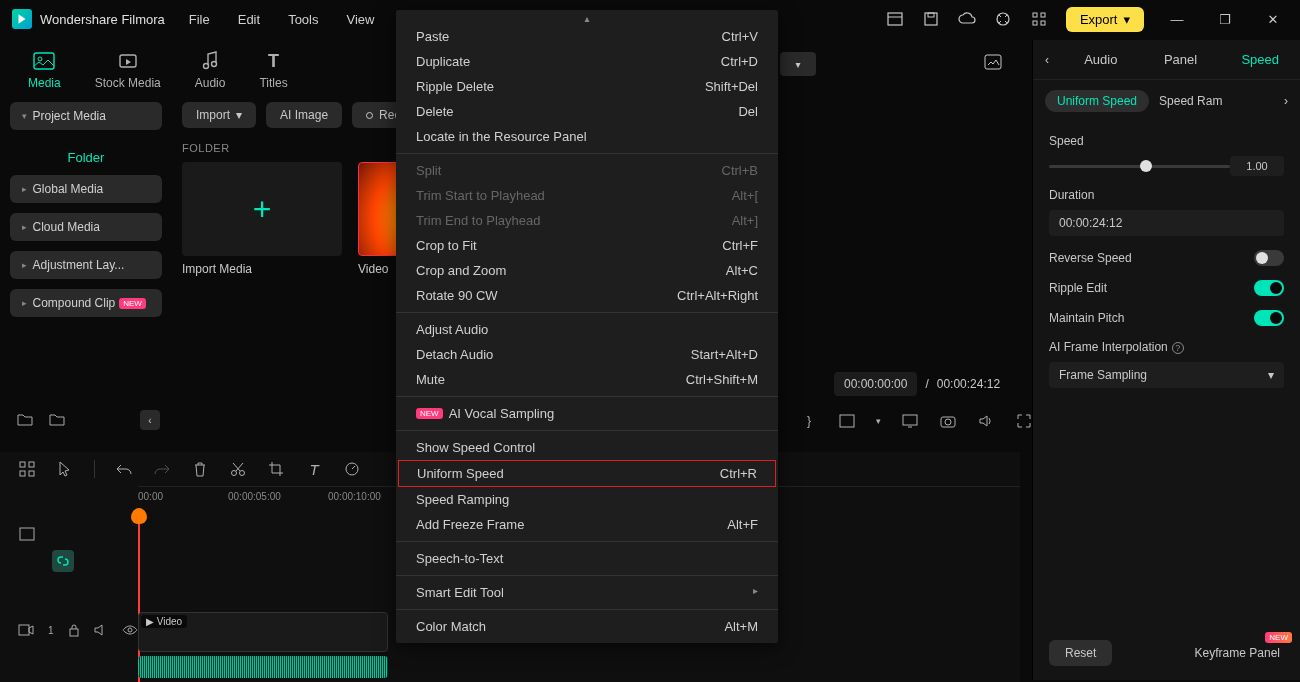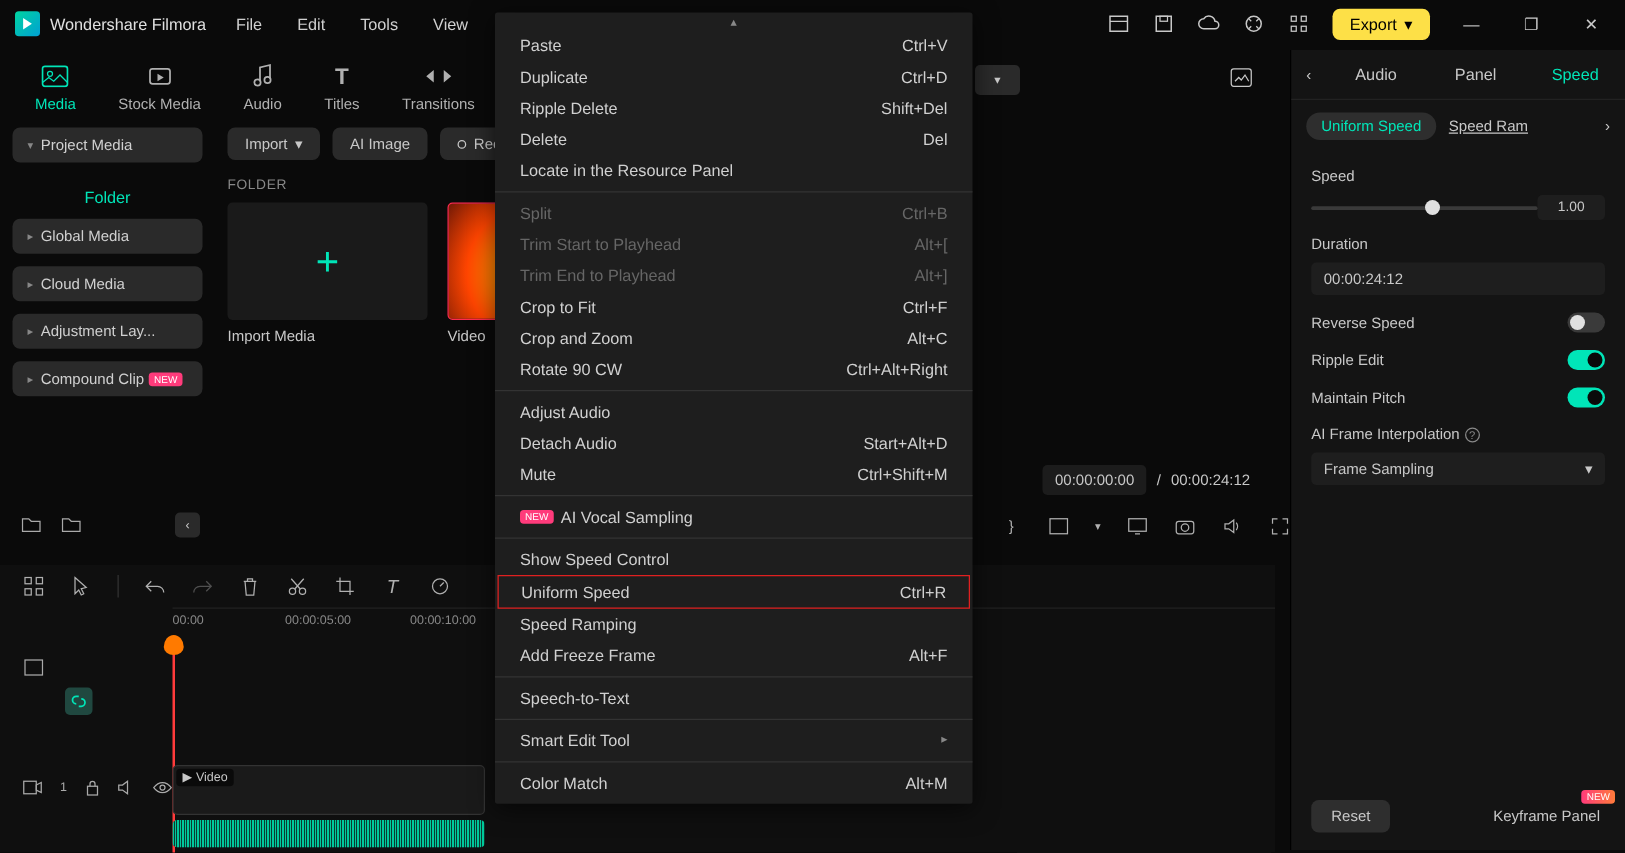--- a/index.html
+++ b/index.html
@@ -52,21 +52,21 @@
 .preview-img-icon { position:absolute; left:984px; top:54px; cursor:pointer; color:#c8c8c8;}
 
 
 .inspector { position: absolute; right: 0; top: 40px; width: 268px; height: 640px; background: #141414; border-left: 1px solid #000; padding: 0; }
 .insp-nav { display:flex; align-items:center; height:40px; border-bottom:1px solid #222;}
 .insp-nav-back{ width:28px; text-align:center; cursor:pointer;}
 .insp-tab { flex:1; text-align:center; font-size:13px; cursor:pointer; color:#c8c8c8;}
 .insp-tab.active { color:#00e5b8;}
 .insp-subtabs { display:flex; align-items:center; padding:10px 12px; gap:10px;}
 .subtab-pill { background:#2e2e2e; border-radius:12px; padding:4px 12px; font-size:12px; color:#00e5b8; cursor:pointer;}
-.subtab-txt { font-size:12px; color:#c8c8c8; cursor:pointer;text-decoration:underline;}
+.subtab-txt { font-size:12px; color:#c8c8c8; cursor:pointer;}
 .insp-body { padding: 0 16px; }
 .insp-label { font-size:12px; color:#c8c8c8; margin:12px 0 8px; }
 .slider-row { display:flex; align-items:center; gap:0; }
 .slider { flex:1; height:3px; background:#3a3a3a; border-radius:2px; position:relative;}
 .slider-thumb{ width:12px; height:12px; background:#e0e0e0; border-radius:50%; position:absolute; top:-5px; left:50%;}
 .num-box { width:54px; background:#1e1e1e; border-radius:4px; padding:4px 8px; font-size:11px; text-align:center;}
 .dur-box { background:#1e1e1e; border-radius:4px; padding:6px 10px; font-size:12px; margin-top:4px;}
 .toggle-row { display:flex; align-items:center; justify-content:space-between; margin:14px 0;}
 .toggle { width:30px; height:16px; background:#3a3a3a; border-radius:8px; position:relative; cursor:pointer;}
 .toggle.on { background:#00e5b8;}
@@ -214,28 +214,20 @@
           <circle cx="5" cy="15" r="2.5" fill="none" stroke="#b0b0b0" stroke-width="1.4"></circle>
           <circle cx="13" cy="13" r="2.5" fill="none" stroke="#b0b0b0" stroke-width="1.4"></circle>
         </svg>
       </span>
     <span>Audio</span>
   </div>
   <div class="tab-btn">
     <span class="tab-icon" style="font-size:18px;color:#b0b0b0;font-weight:600;">T</span>
     <span>Titles</span>
   </div>
-  <div class="tab-btn">
-    <span class="tab-icon">
-        <svg width="22" height="14" viewBox="0 0 22 14">
-          <path d="M1 7l6-5v10zM21 7l-6-5v10z" fill="#b0b0b0"></path>
-        </svg>
-      </span>
-    <span>Transitions</span>
-  </div>
 </div>
 
 <div class="main-area">
   <div class="sidebar">
     <div class="pill">
         <span class="chev">▾</span>
         <span>Project Media</span>
       </div>
     <div class="folder-label">Folder</div>
     <div class="pill">

